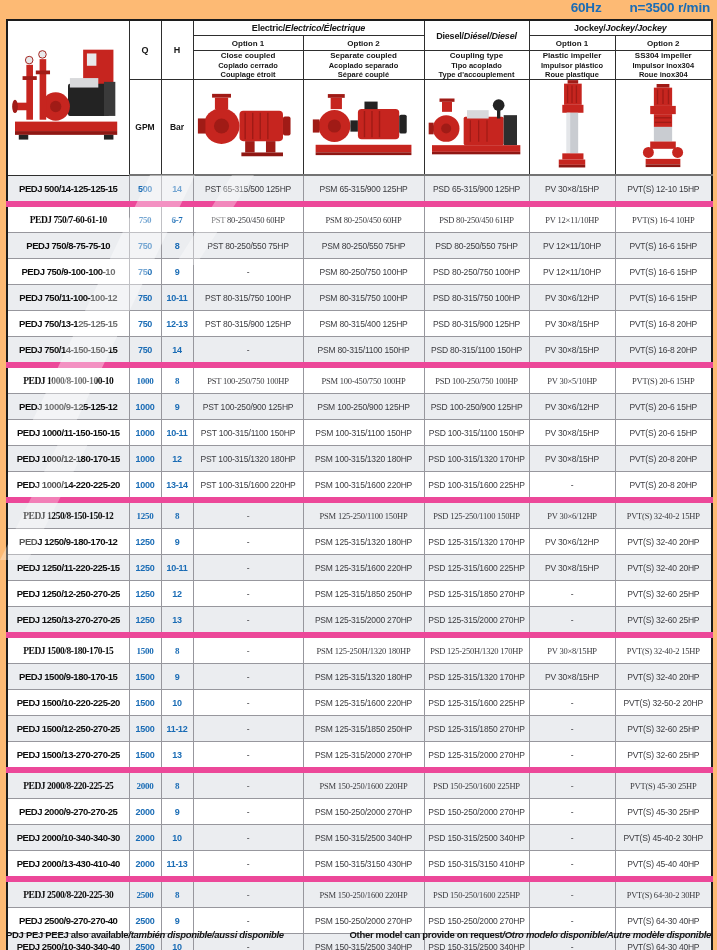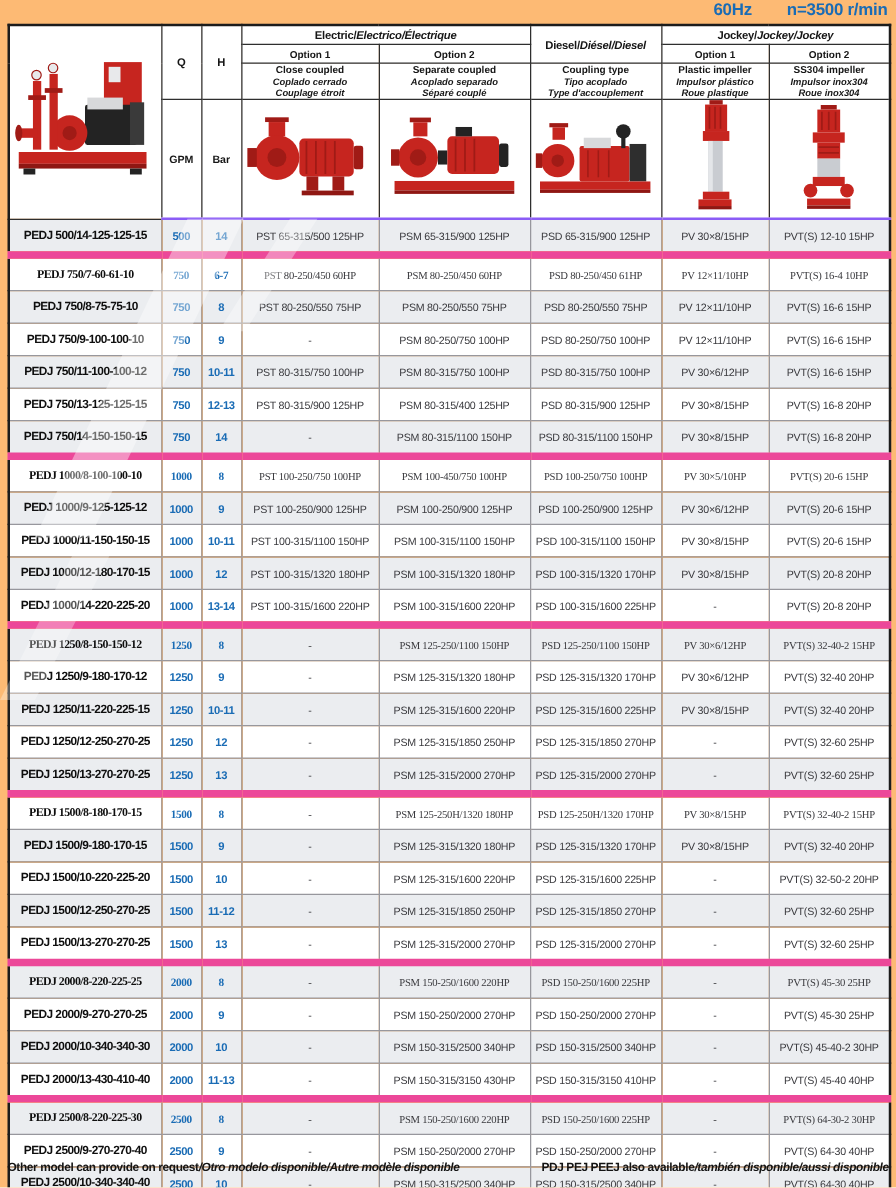--- a/index.html
+++ b/index.html
@@ -19,23 +19,23 @@
     border:2px solid #1c1c1c;
   }
   table.spec th, table.spec td { padding:0; text-align:center; vertical-align:middle; }
 
   thead th { border:1px solid #2e2e2e; color:#161616; font-weight:bold; background:#fff; }
   tr.title-row th { height:14px; font-size:9px; letter-spacing:-0.2px; }
   tr.option-row th { height:14px; font-size:8px; }
   tr.desc-row th { height:27px; }
   .em { font-style:italic; }
   .desc .main { display:block; font-size:8px; line-height:1.25; }
-  .desc .sub  { display:block; font-size:7.5px; line-height:1.2; font-style:italic; }
+  .desc .sub  { display:block; font-size:7.5px; line-height:1.2; }
   tr.img-row th { height:94px; }
-  tr.img-row th { border-bottom:2px solid #8b5cf6; }
+  tr.img-row th { border-bottom:2px solid #737373; }
   th.unit { font-size:8.5px; }
   th.qh { font-size:11px; }
   th.photo-cell { vertical-align:bottom; }
   .photo-cell svg { display:block; margin:0 auto 2px auto; }
 
   tbody td {
     height:25px; font-size:8.5px; color:#3a3a3e; letter-spacing:-0.2px;
     border:1px solid #97979d; white-space:nowrap; overflow:hidden; background:#fff;
   }
   tbody tr.alt td { background:#ebedf0; }
@@ -547,20 +547,20 @@
   </table>
 
   <svg class="watermark" width="717" height="950" viewBox="0 0 717 950">
     <polygon points="28,430 150,175 195,175 72,430" fill="#ffffff" opacity="0.40"></polygon>
     <polygon points="175,265 232,175 254,175 196,265" fill="#ffffff" opacity="0.35"></polygon>
     <polygon points="0,560 60,440 90,440 28,560" fill="#ffffff" opacity="0.30"></polygon>
   </svg>
 
   <div class="footer">
     <div>
+      <span>PDJ PEJ PEEJ also available</span><span class="em">/también disponible/aussi disponible</span>
+    </div>
+    <div>
       <span>Other model can provide on request</span><span class="em">/Otro modelo disponible/Autre modèle disponible</span>
     </div>
-    <div>
-      <span>PDJ PEJ PEEJ also available</span><span class="em">/también disponible/aussi disponible</span>
-    </div>
   </div>
 
 </div>
 
 </body></html>

